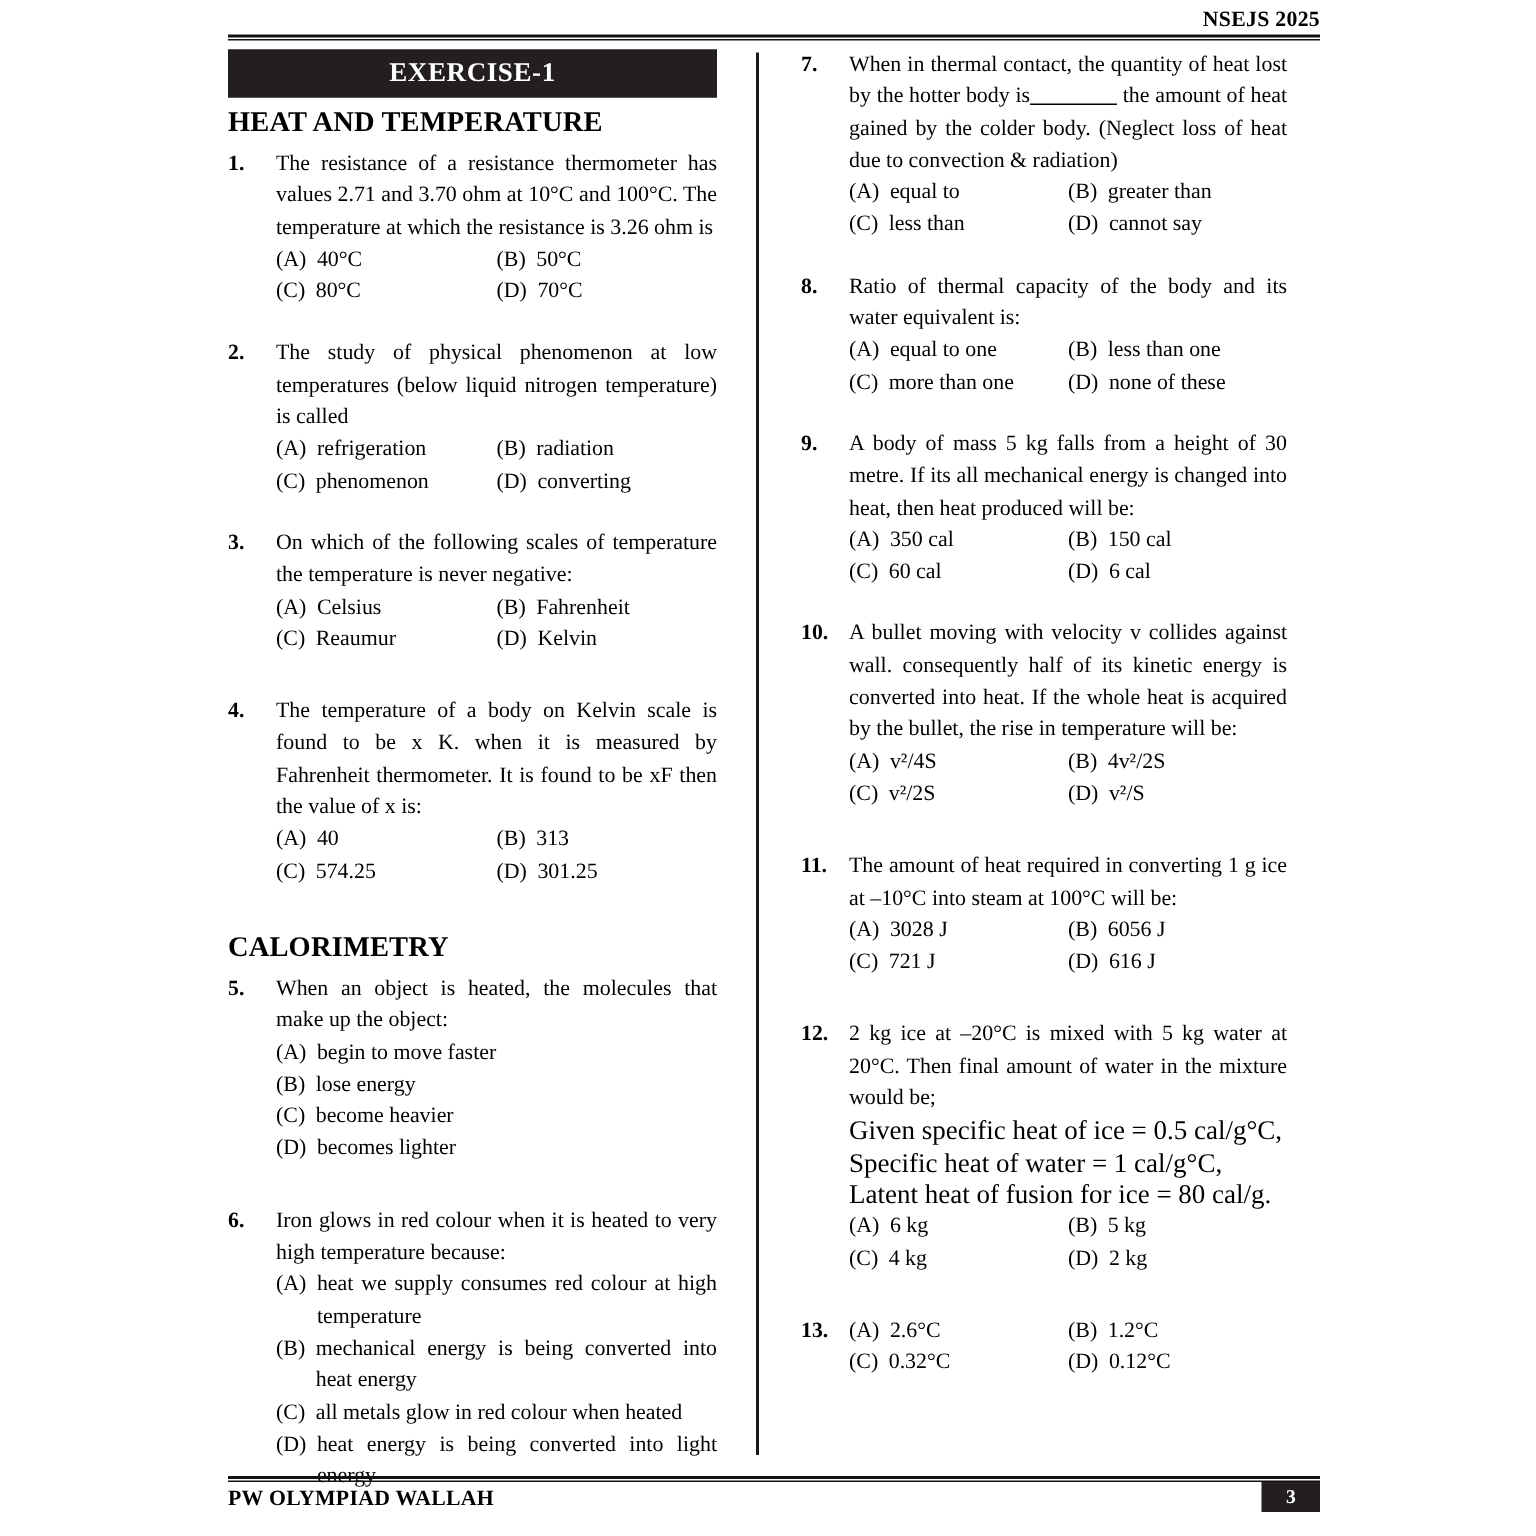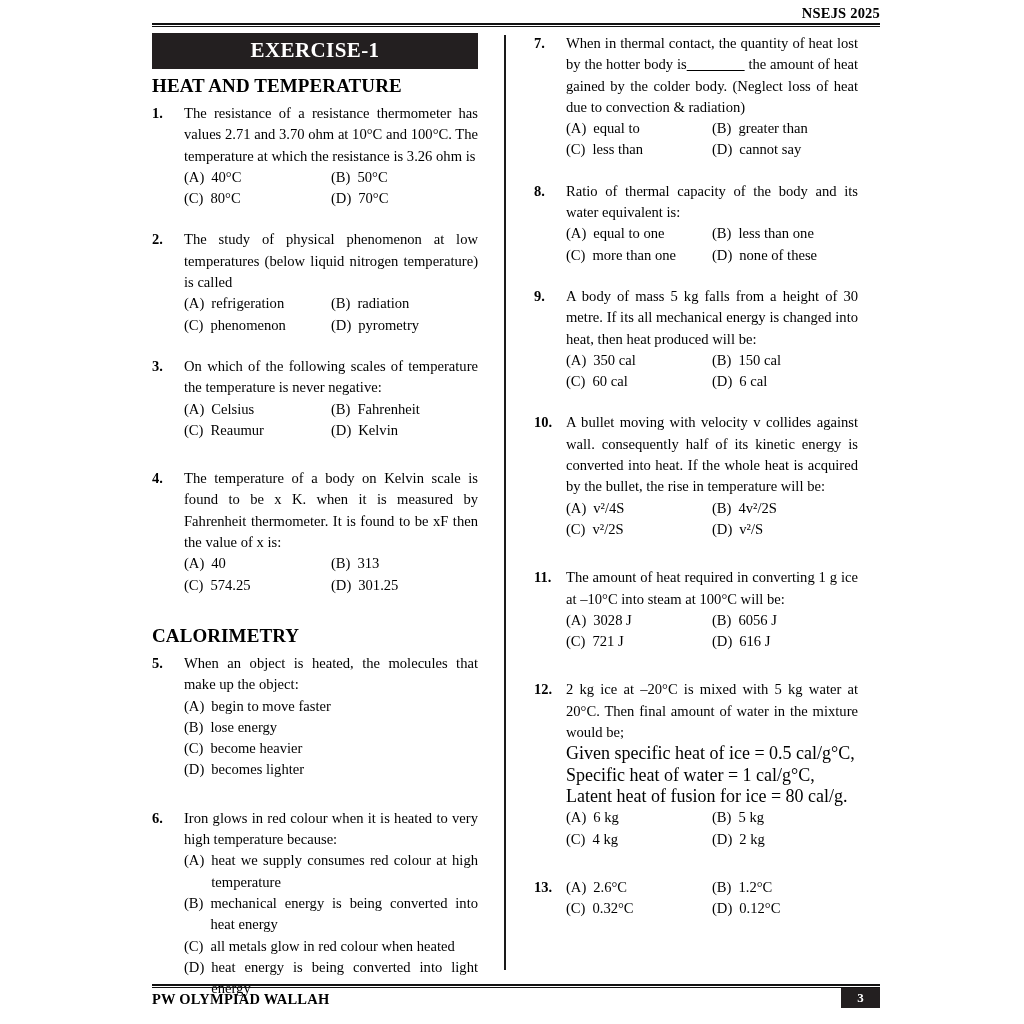--- a/index.html
+++ b/index.html
@@ -55,21 +55,21 @@
     margin:2px 10px 4px 10px;
     flex:0 0 2px;
   }
 
   
   .banner {
     background:#231f20;
     color:#fff;
     text-align:center;
     font-weight:bold;
-    font-size:21px;
+    font-size:18px;
     letter-spacing:.4px;
     padding:4px 0 5px 0;
     margin-bottom:6px;
     border:1px solid #231f20;
   }
   .section-head {
     font-weight:bold;
     font-size:19px;
     margin:2px 0 6px 0;
     letter-spacing:.1px;
@@ -211,21 +211,21 @@
             <div class="opt">
                 <span class="opt-key">(B)</span>
                 <span class="opt-txt">radiation</span>
               </div>
             <div class="opt">
                 <span class="opt-key">(C)</span>
                 <span class="opt-txt">phenomenon</span>
               </div>
             <div class="opt">
                 <span class="opt-key">(D)</span>
-                <span class="opt-txt">pyrometry</span>
+                <span class="opt-txt">converting</span>
               </div>
           </div>
         </div>
       </div>
 
       <div class="gap-md"></div>
 
       <div class="q">
         <div class="q-num">3.</div>
         <div class="q-body">

